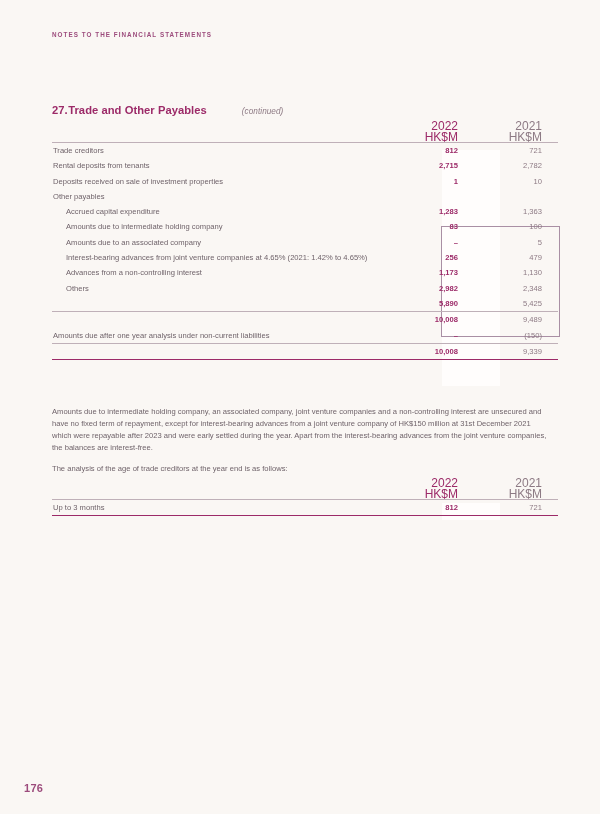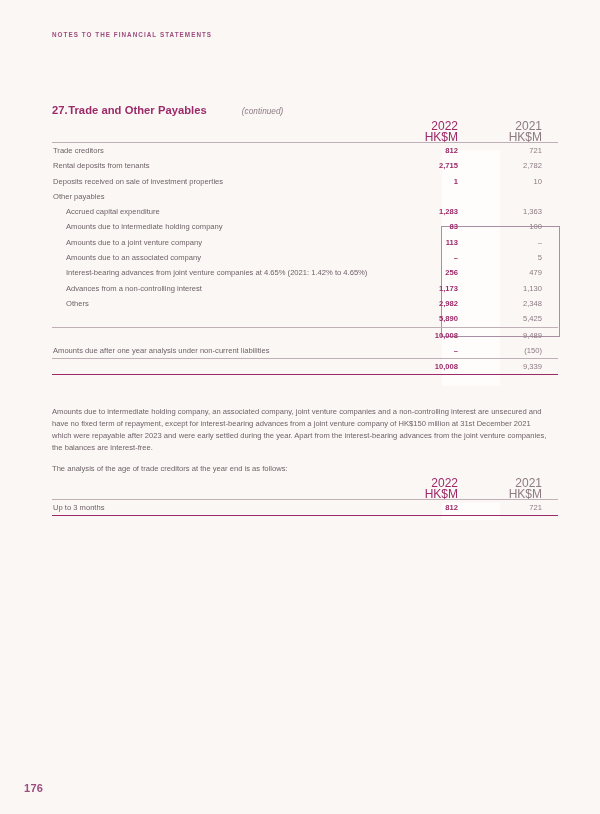--- a/index.html
+++ b/index.html
@@ -228,25 +228,20 @@
         <td class="label indent">Accrued capital expenditure</td>
         <td class="v1">1,283</td>
         <td class="v2">1,363</td>
       </tr>
       <tr class="row">
         <td class="label indent">Amounts due to intermediate holding company</td>
         <td class="v1">83</td>
         <td class="v2">100</td>
       </tr>
       <tr class="row">
-        <td class="label indent">Amounts due to a joint venture company</td>
-        <td class="v1">113</td>
-        <td class="v2">–</td>
-      </tr>
-      <tr class="row">
         <td class="label indent">Amounts due to an associated company</td>
         <td class="v1">–</td>
         <td class="v2">5</td>
       </tr>
       <tr class="row">
         <td class="label indent">Interest-bearing advances from joint venture companies at 4.65% (2021: 1.42% to 4.65%)</td>
         <td class="v1">256</td>
         <td class="v2">479</td>
       </tr>
       <tr class="row">

